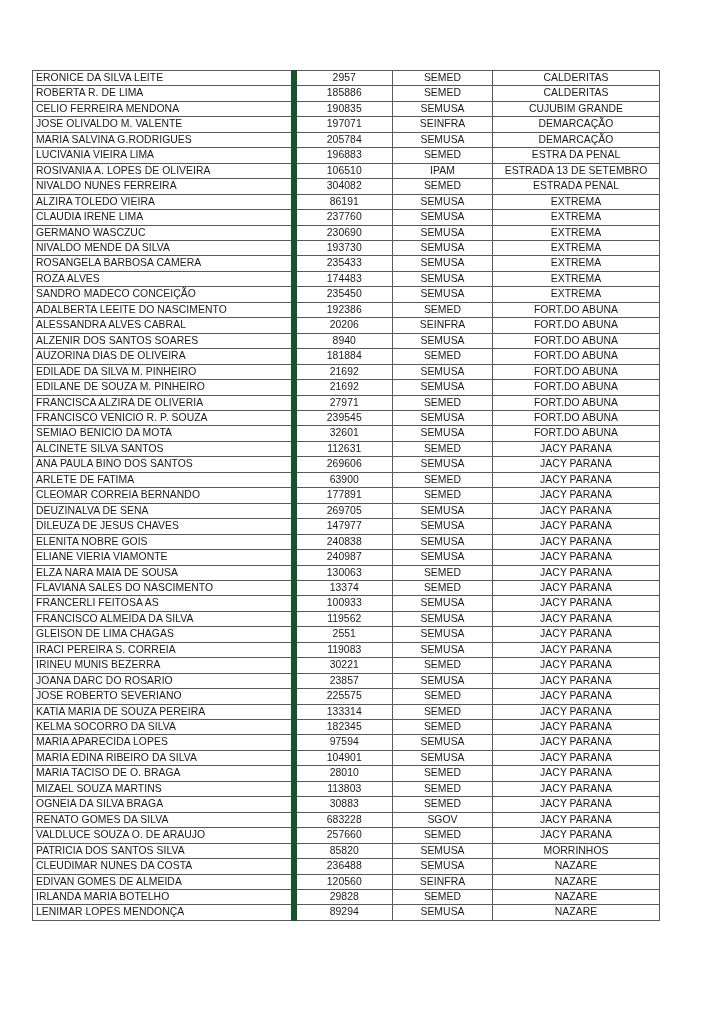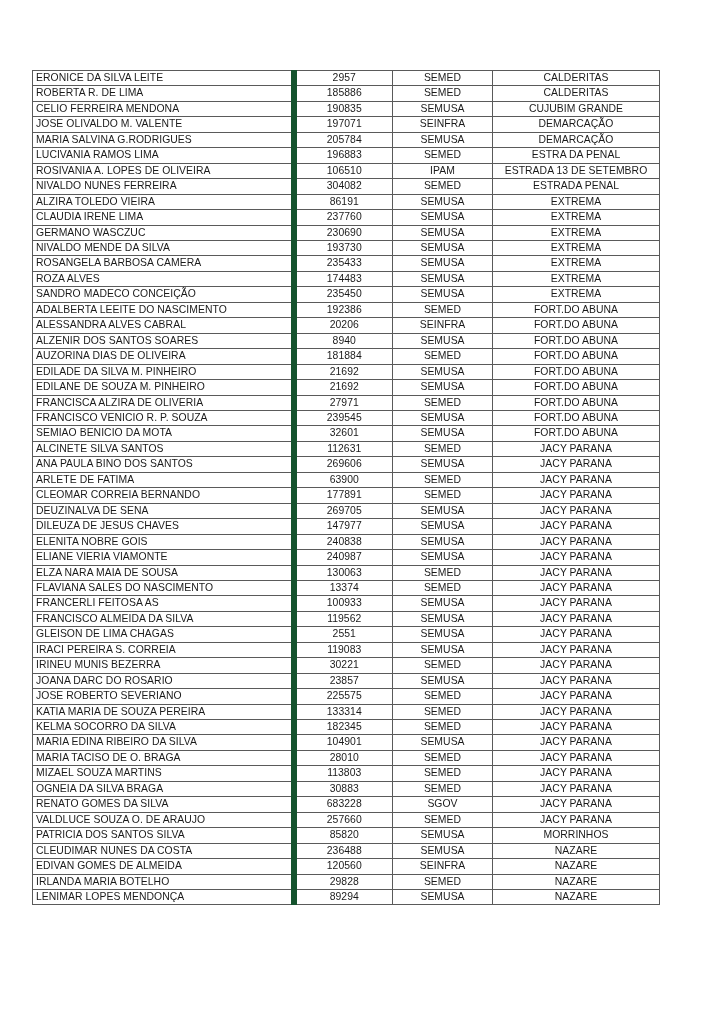--- a/index.html
+++ b/index.html
@@ -86,21 +86,21 @@
     <td class="dept">SEINFRA</td>
     <td class="loc">DEMARCAÇÃO</td>
   </tr>
         <tr>
     <td class="name">MARIA SALVINA G.RODRIGUES</td>
     <td class="id">205784</td>
     <td class="dept">SEMUSA</td>
     <td class="loc">DEMARCAÇÃO</td>
   </tr>
         <tr>
-    <td class="name">LUCIVANIA RAMOS LIMA</td>
+    <td class="name">LUCIVANIA VIEIRA LIMA</td>
     <td class="id">196883</td>
     <td class="dept">SEMED</td>
     <td class="loc">ESTRA DA PENAL</td>
   </tr>
         <tr>
     <td class="name">ROSIVANIA A. LOPES DE OLIVEIRA</td>
     <td class="id">106510</td>
     <td class="dept">IPAM</td>
     <td class="loc">ESTRADA 13 DE SETEMBRO</td>
   </tr>
@@ -311,20 +311,26 @@
         <tr>
     <td class="name">KATIA MARIA DE SOUZA PEREIRA</td>
     <td class="id">133314</td>
     <td class="dept">SEMED</td>
     <td class="loc">JACY PARANA</td>
   </tr>
         <tr>
     <td class="name">KELMA SOCORRO DA SILVA</td>
     <td class="id">182345</td>
     <td class="dept">SEMED</td>
+    <td class="loc">JACY PARANA</td>
+  </tr>
+        <tr>
+    <td class="name">MARIA APARECIDA LOPES</td>
+    <td class="id">97594</td>
+    <td class="dept">SEMUSA</td>
     <td class="loc">JACY PARANA</td>
   </tr>
         <tr>
     <td class="name">MARIA EDINA RIBEIRO  DA SILVA</td>
     <td class="id">104901</td>
     <td class="dept">SEMUSA</td>
     <td class="loc">JACY PARANA</td>
   </tr>
         <tr>
     <td class="name">MARIA TACISO DE O. BRAGA</td>

